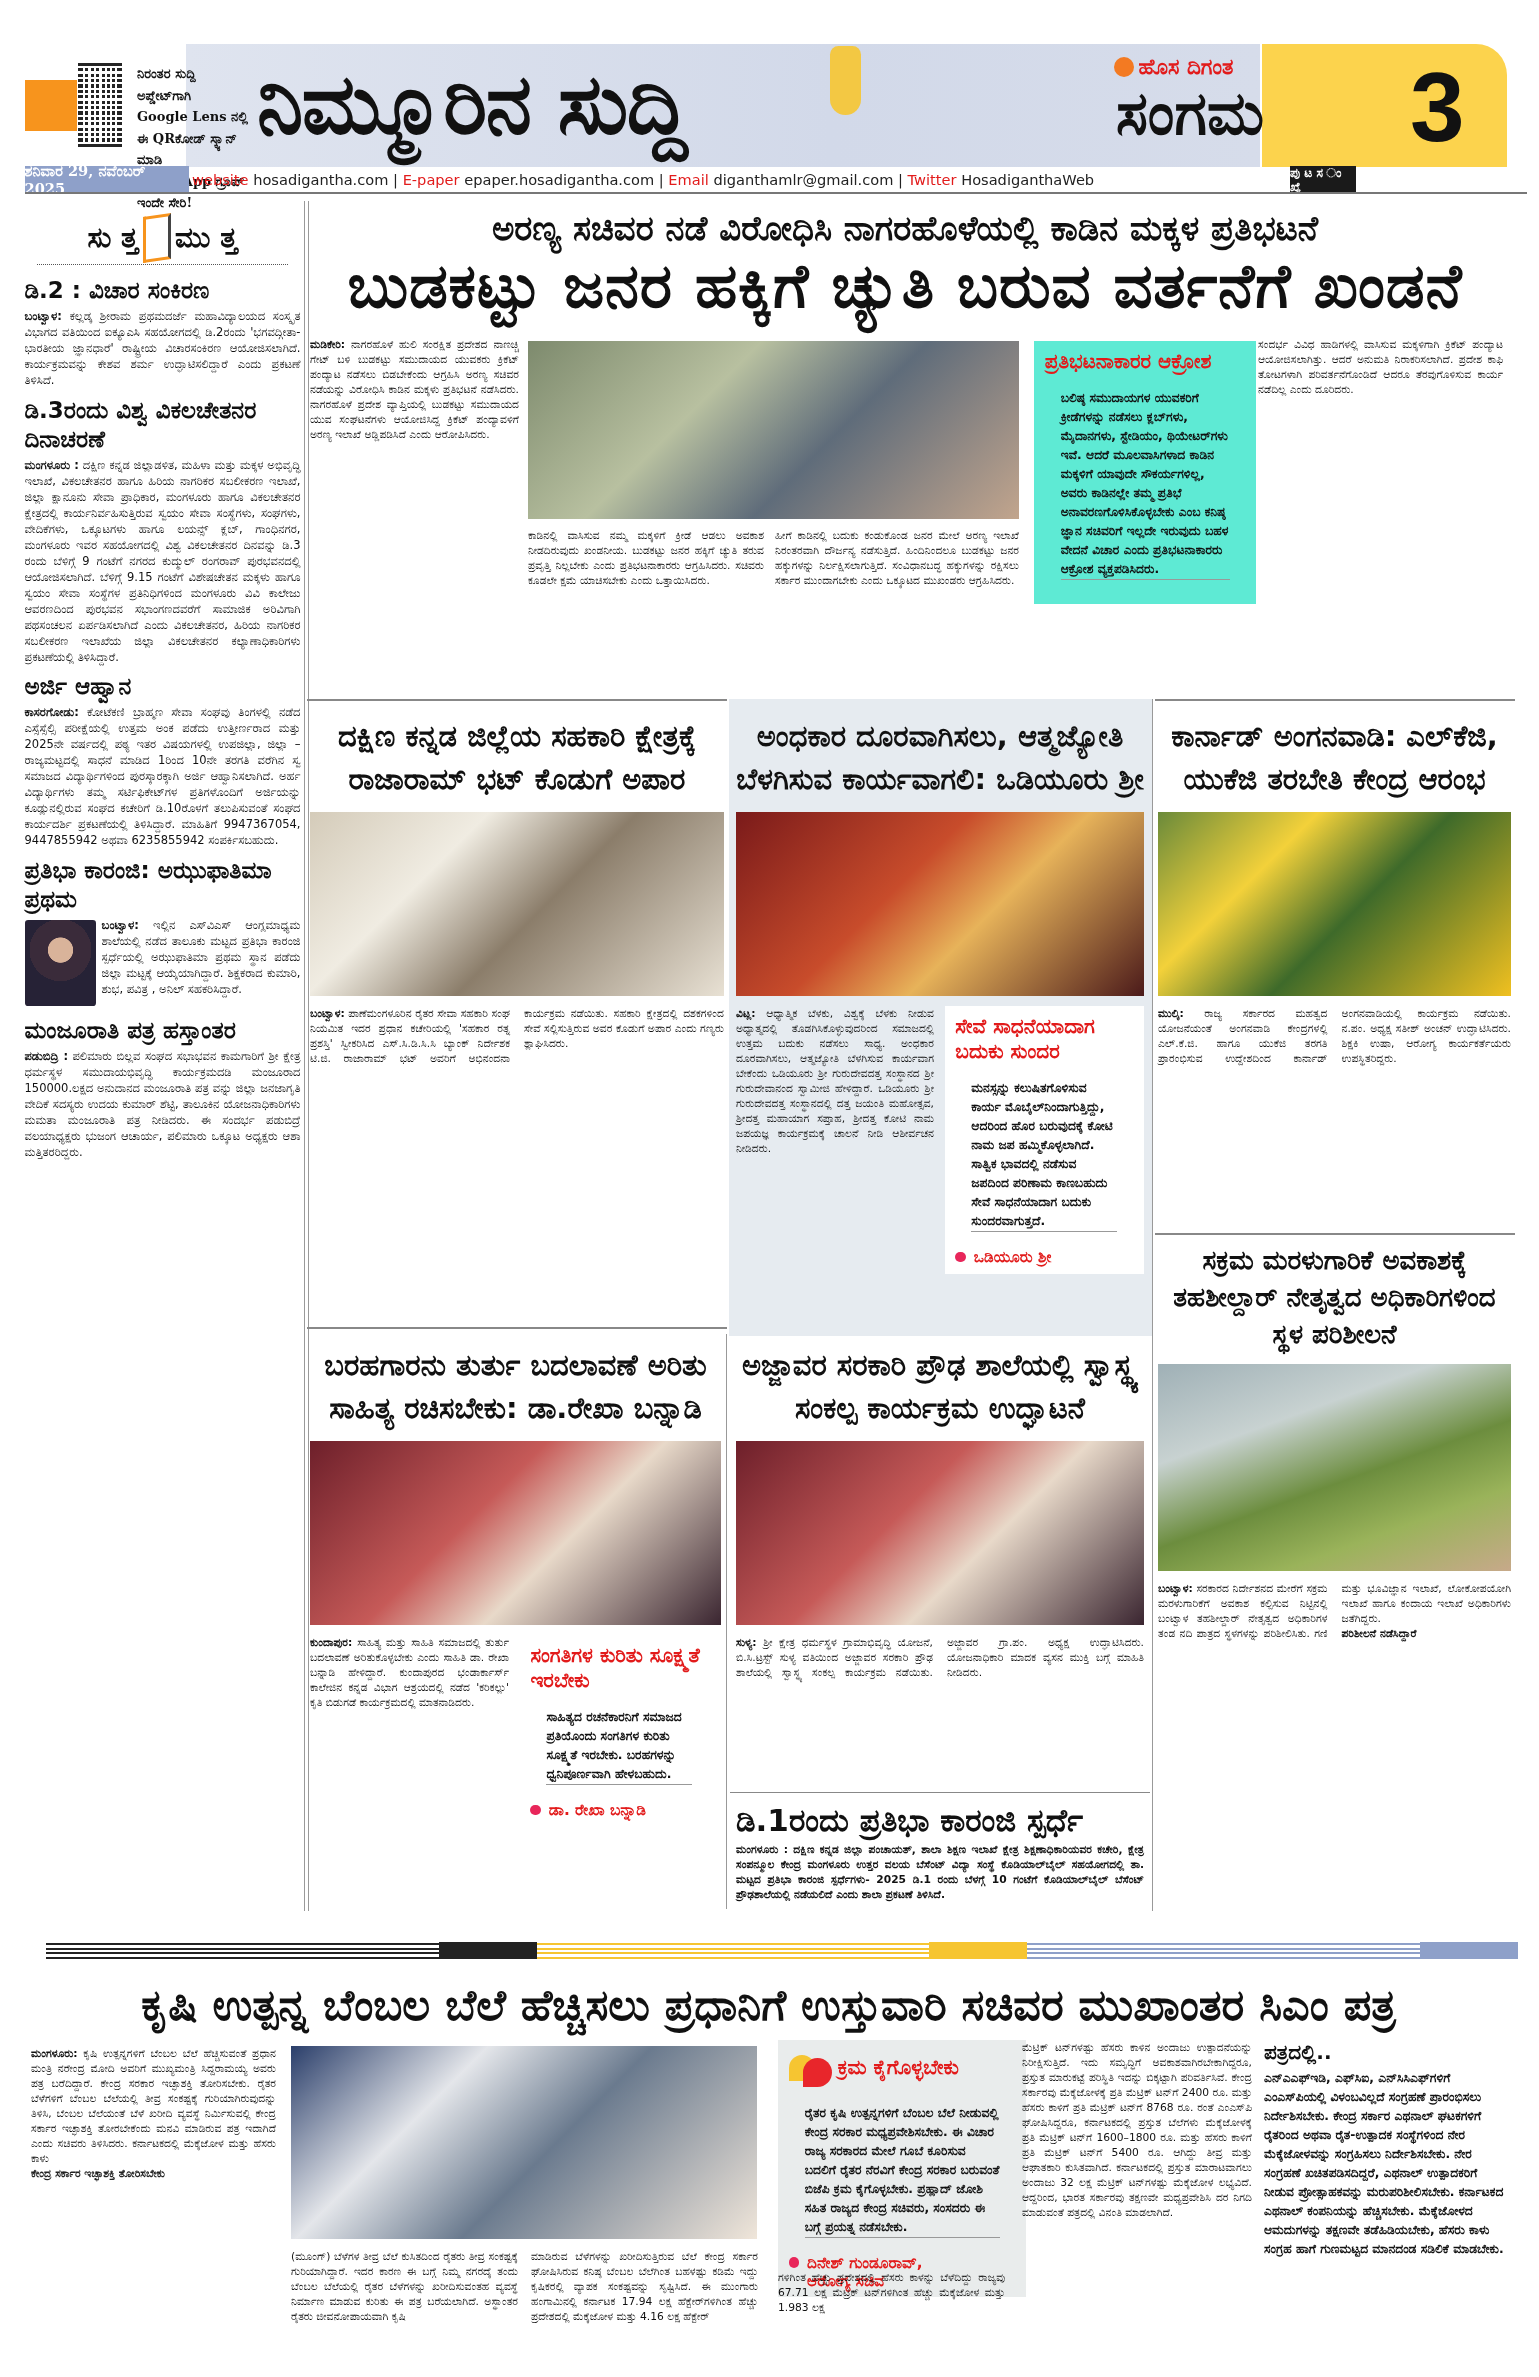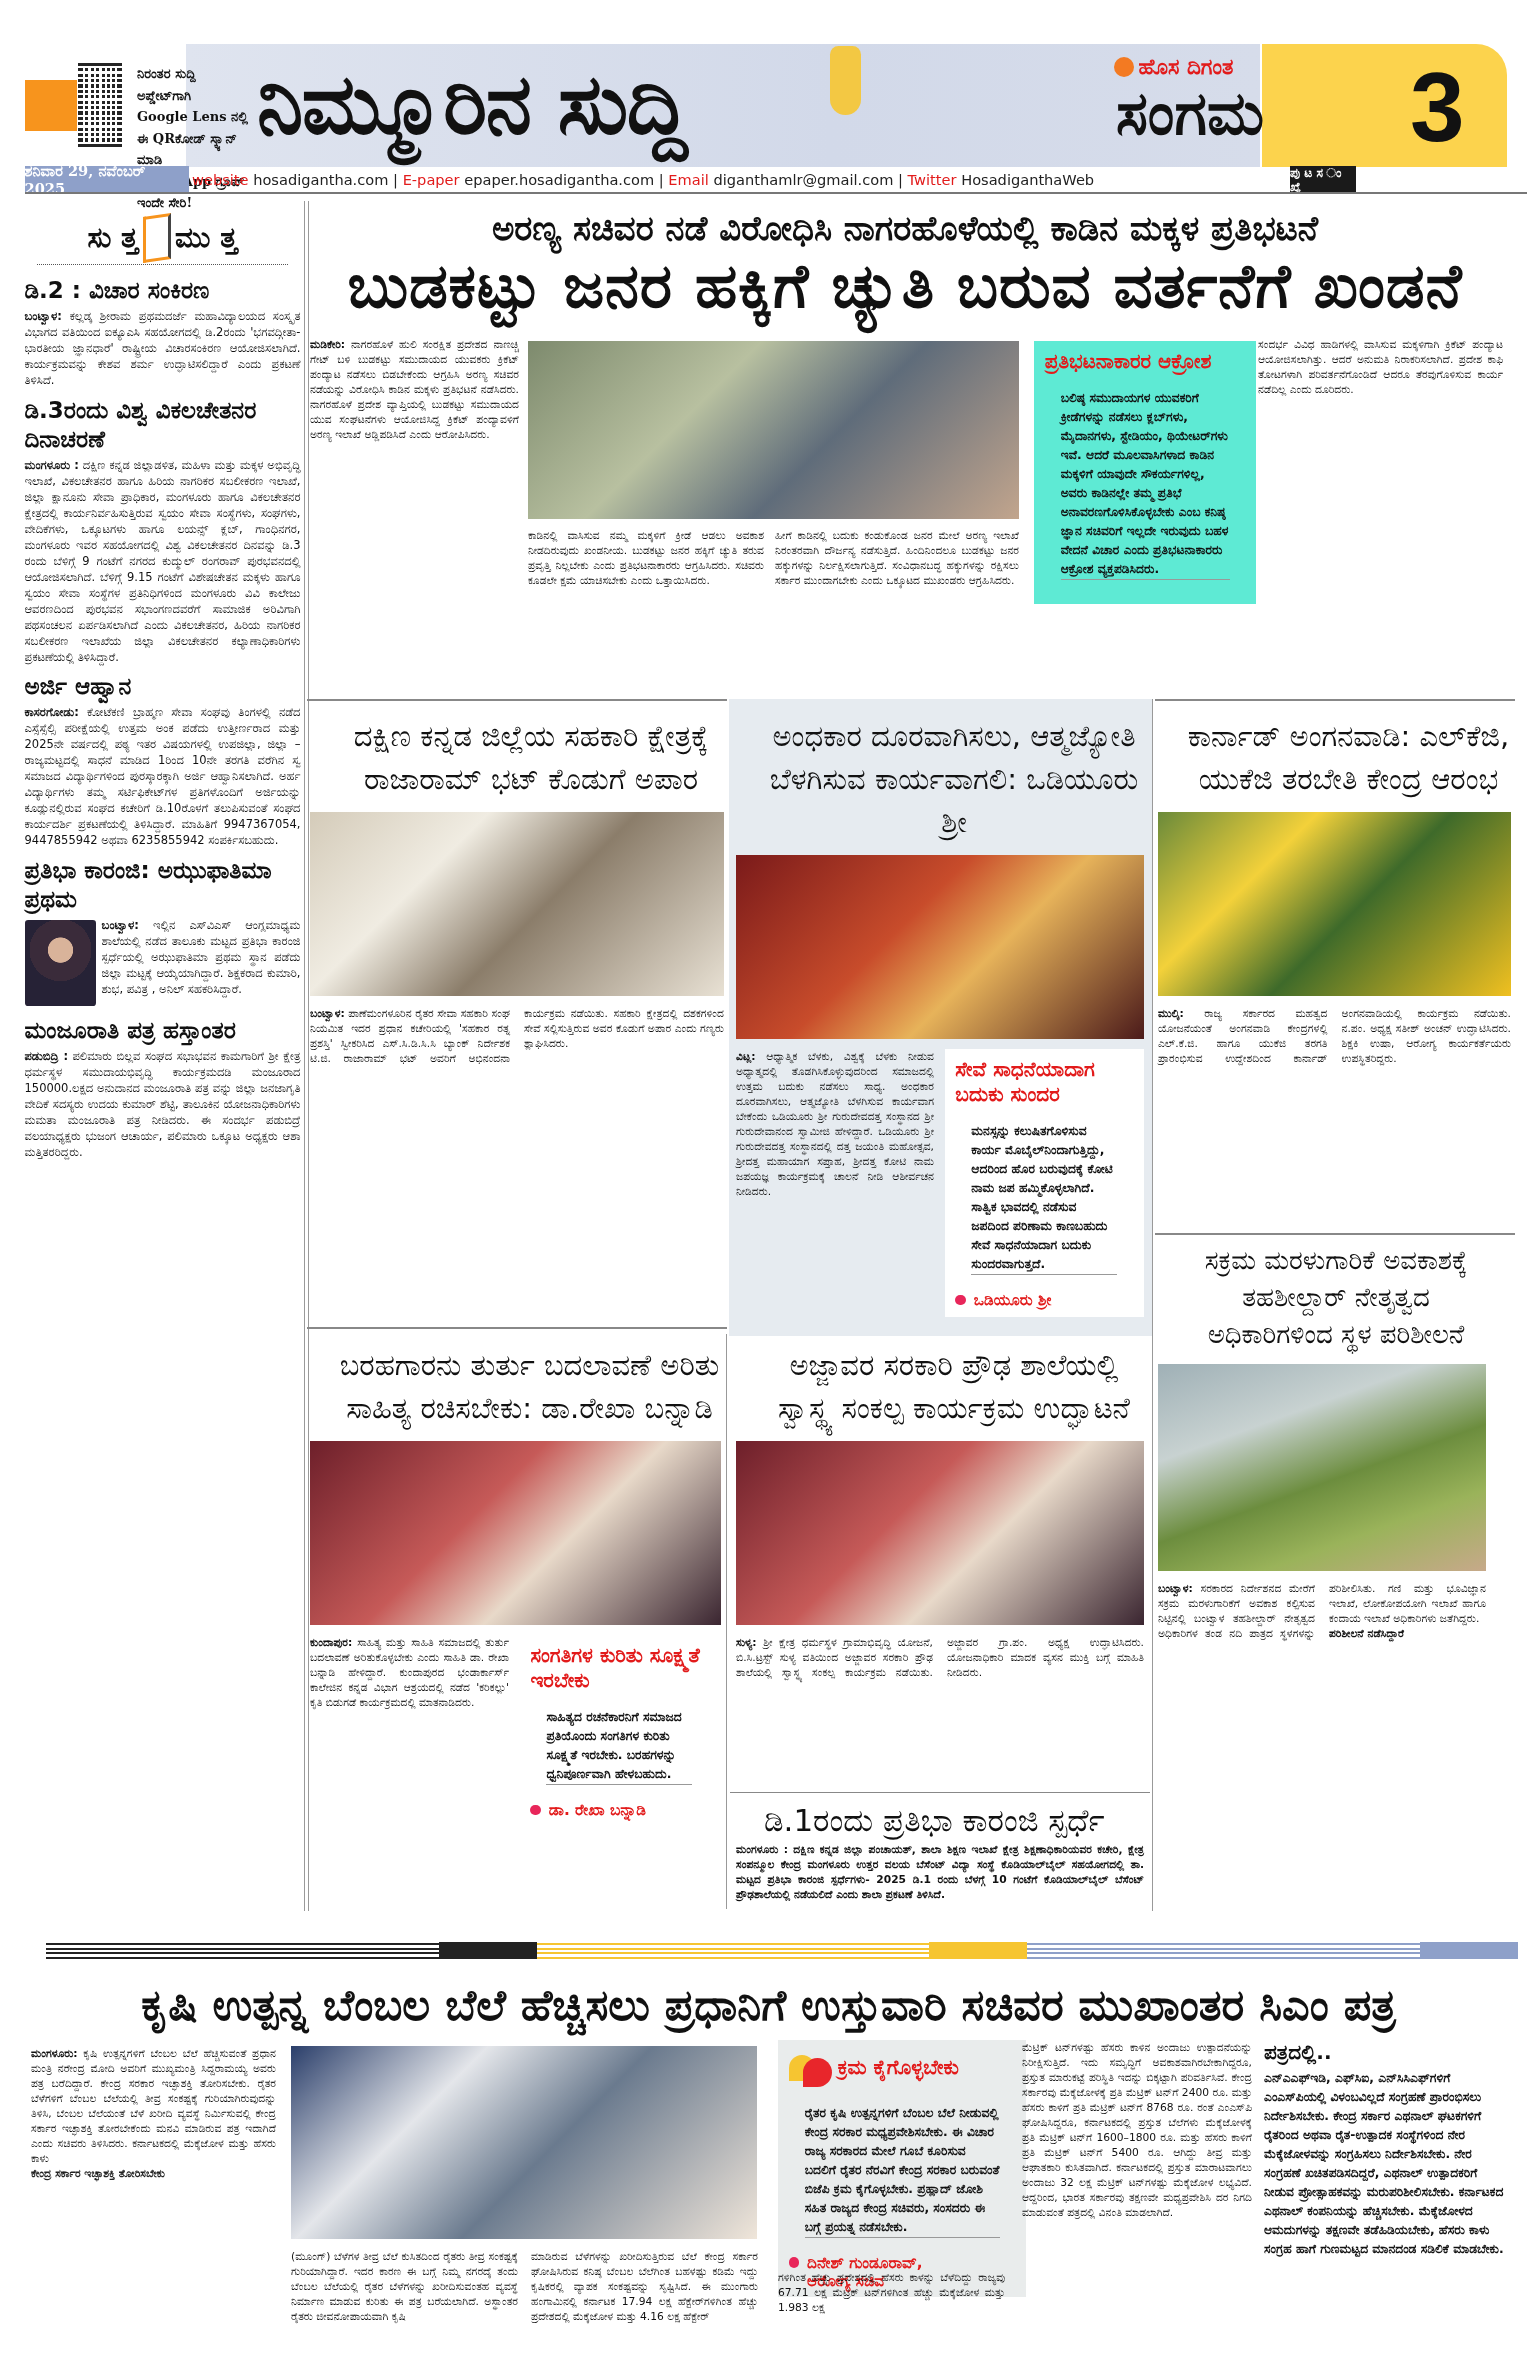--- a/index.html
+++ b/index.html
@@ -44,21 +44,21 @@
   .photo.hall{background:linear-gradient(135deg,#d4cbb9,#f0ece2 30%,#8b7d6a 55%,#e8e1d4);}
   .photo.kids{background:linear-gradient(135deg,#6a8a3a,#f3d13a 30%,#3e6a2a 55%,#f0c020);}
   .photo.stage{background:linear-gradient(135deg,#6d1f2a,#c65a58 40%,#e8d9c9 60%,#3a2530);}
   .photo.river{background:linear-gradient(160deg,#9fb0b6,#c8d2d1 30%,#6c8d3e 55%,#9ab35a 75%,#c7a98a);}
   .photo.pm{background:linear-gradient(135deg,#2a3e6a,#e4e6ea 30%,#6a7a8e 55%,#f0e6da);}
   .pullbox{background:#5eead4;padding:7.7px 10.7px;}
   .pullbox h4{color:#e21b1b;font-weight:900;font-size:20px;margin:0 0 4.6px;line-height:24.5px;}
   .pullbox p{font-weight:bold;font-size:12.3px;line-height:19px;margin:16px;border-bottom:0.8px solid #999;}
   .pullbox .who{color:#e21b1b;font-weight:900;font-size:15.3px;margin-top:4.6px;display:flex;align-items:center;gap:7.7px;}
   .pullbox .who::before{content:"";width:10.7px;height:10.7px;border-radius:50%;background:#e8265a;display:inline-block;}
-  .story-head{font-weight:400;font-size:29px;line-height:43px;text-align:center;padding-left:28px;}
+  .story-head{font-weight:700;font-size:29px;line-height:43px;text-align:center;}
   .mid-grey{background:#e6ebf0;}
   .divbar{height:17px;display:flex;}
   .divbar .seg{flex:1;display:flex;}
   .bottom-head{left:24.5px;top:1976px;width:1488px;text-align:center;font-weight:900;font-size:43px;line-height:58px;}
   .quote-mark{width:43px;height:40px;position:relative;}
   .quote-mark::before{content:"";position:absolute;left:0;top:7.7px;width:26px;height:26px;border-radius:50% 50% 50% 0;background:#f6c531;}
   .quote-mark::after{content:"";position:absolute;left:14px;top:10.7px;width:29px;height:29px;border-radius:50% 50% 50% 0;background:#e8262b;}
 </style>
 </head>
 <body>
@@ -189,21 +189,21 @@
   <div class="story-head">ಅಜ್ಜಾವರ ಸರಕಾರಿ ಪ್ರೌಢ ಶಾಲೆಯಲ್ಲಿ ಸ್ವಾಸ್ಥ್ಯ ಸಂಕಲ್ಪ ಕಾರ್ಯಕ್ರಮ ಉದ್ಘಾಟನೆ</div>
   <div class="photo stage" style="height:184px;margin:10.7px 0;"></div>
   <div class="txtcol" style="column-count:2;column-gap:14px;"><b>ಸುಳ್ಯ:</b> <span>ಶ್ರೀ ಕ್ಷೇತ್ರ ಧರ್ಮಸ್ಥಳ ಗ್ರಾಮಾಭಿವೃದ್ಧಿ ಯೋಜನೆ, ಬಿ.ಸಿ.ಟ್ರಸ್ಟ್ ಸುಳ್ಯ ವತಿಯಿಂದ ಅಜ್ಜಾವರ ಸರಕಾರಿ ಪ್ರೌಢ ಶಾಲೆಯಲ್ಲಿ ಸ್ವಾಸ್ಥ್ಯ ಸಂಕಲ್ಪ ಕಾರ್ಯಕ್ರಮ ನಡೆಯಿತು. ಅಜ್ಜಾವರ ಗ್ರಾ.ಪಂ. ಅಧ್ಯಕ್ಷ ಉದ್ಘಾಟಿಸಿದರು. ಯೋಜನಾಧಿಕಾರಿ ಮಾದಕ ವ್ಯಸನ ಮುಕ್ತಿ ಬಗ್ಗೆ ಮಾಹಿತಿ ನೀಡಿದರು.</span></div>
 </div>
 <div class="abs hrule" style="left:730px;top:1792px;width:420px;height:0.8px;"></div>
 <div class="abs" style="left:736px;top:1799px;width:408px;">
   <div class="story-head" style="text-align:left;font-size:31px;">ಡಿ.1ರಂದು ಪ್ರತಿಭಾ ಕಾರಂಜಿ ಸ್ಪರ್ಧೆ</div>
   <div class="txtcol" style="font-weight:bold;"><b>ಮಂಗಳೂರು :</b> <span>ದಕ್ಷಿಣ ಕನ್ನಡ ಜಿಲ್ಲಾ ಪಂಚಾಯತ್, ಶಾಲಾ ಶಿಕ್ಷಣ ಇಲಾಖೆ ಕ್ಷೇತ್ರ ಶಿಕ್ಷಣಾಧಿಕಾರಿಯವರ ಕಚೇರಿ, ಕ್ಷೇತ್ರ ಸಂಪನ್ಮೂಲ ಕೇಂದ್ರ ಮಂಗಳೂರು ಉತ್ತರ ವಲಯ ಬೆಸೆಂಟ್ ವಿದ್ಯಾ ಸಂಸ್ಥೆ ಕೊಡಿಯಾಲ್‌ಬೈಲ್ ಸಹಯೋಗದಲ್ಲಿ ತಾ. ಮಟ್ಟದ ಪ್ರತಿಭಾ ಕಾರಂಜಿ ಸ್ಪರ್ಧೆಗಳು- 2025 ಡಿ.1 ರಂದು ಬೆಳಗ್ಗೆ 10 ಗಂಟೆಗೆ ಕೊಡಿಯಾಲ್‌ಬೈಲ್ ಬೆಸೆಂಟ್ ಪ್ರೌಢಶಾಲೆಯಲ್ಲಿ ನಡೆಯಲಿದೆ ಎಂದು ಶಾಲಾ ಪ್ರಕಟಣೆ ತಿಳಿಸಿದೆ.</span></div>
 </div>
 
-<div class="abs" style="left:1158px;top:1242px;width:328px;">
+<div class="abs" style="left:1158px;top:1242px;width:353px;">
   <div class="story-head" style="font-size:26px;line-height:37px;">ಸಕ್ರಮ ಮರಳುಗಾರಿಕೆ ಅವಕಾಶಕ್ಕೆ ತಹಶೀಲ್ದಾರ್ ನೇತೃತ್ವದ ಅಧಿಕಾರಿಗಳಿಂದ ಸ್ಥಳ ಪರಿಶೀಲನೆ</div>
   <div class="photo river" style="height:207px;margin:10.7px 0;"></div>
   <div class="txtcol" style="column-count:2;column-gap:14px;"><b>ಬಂಟ್ವಾಳ:</b> <span>ಸರಕಾರದ ನಿರ್ದೇಶನದ ಮೇರೆಗೆ ಸಕ್ರಮ ಮರಳುಗಾರಿಕೆಗೆ ಅವಕಾಶ ಕಲ್ಪಿಸುವ ನಿಟ್ಟಿನಲ್ಲಿ ಬಂಟ್ವಾಳ ತಹಶೀಲ್ದಾರ್ ನೇತೃತ್ವದ ಅಧಿಕಾರಿಗಳ ತಂಡ ನದಿ ಪಾತ್ರದ ಸ್ಥಳಗಳನ್ನು ಪರಿಶೀಲಿಸಿತು. ಗಣಿ ಮತ್ತು ಭೂವಿಜ್ಞಾನ ಇಲಾಖೆ, ಲೋಕೋಪಯೋಗಿ ಇಲಾಖೆ ಹಾಗೂ ಕಂದಾಯ ಇಲಾಖೆ ಅಧಿಕಾರಿಗಳು ಜತೆಗಿದ್ದರು.</span><br><b>ಪರಿಶೀಲನೆ ನಡೆಸಿದ್ದಾರೆ</b></div>
 </div>
 
 <div class="abs divbar" style="left:46px;top:1942px;width:1472px;">
   <div class="seg">
       <div style="flex:4;background:repeating-linear-gradient(0deg,#222 0 2.3px,#fff 2.3px 4.6px);"></div>
       <div style="flex:1;background:#222;"></div>
     </div>

